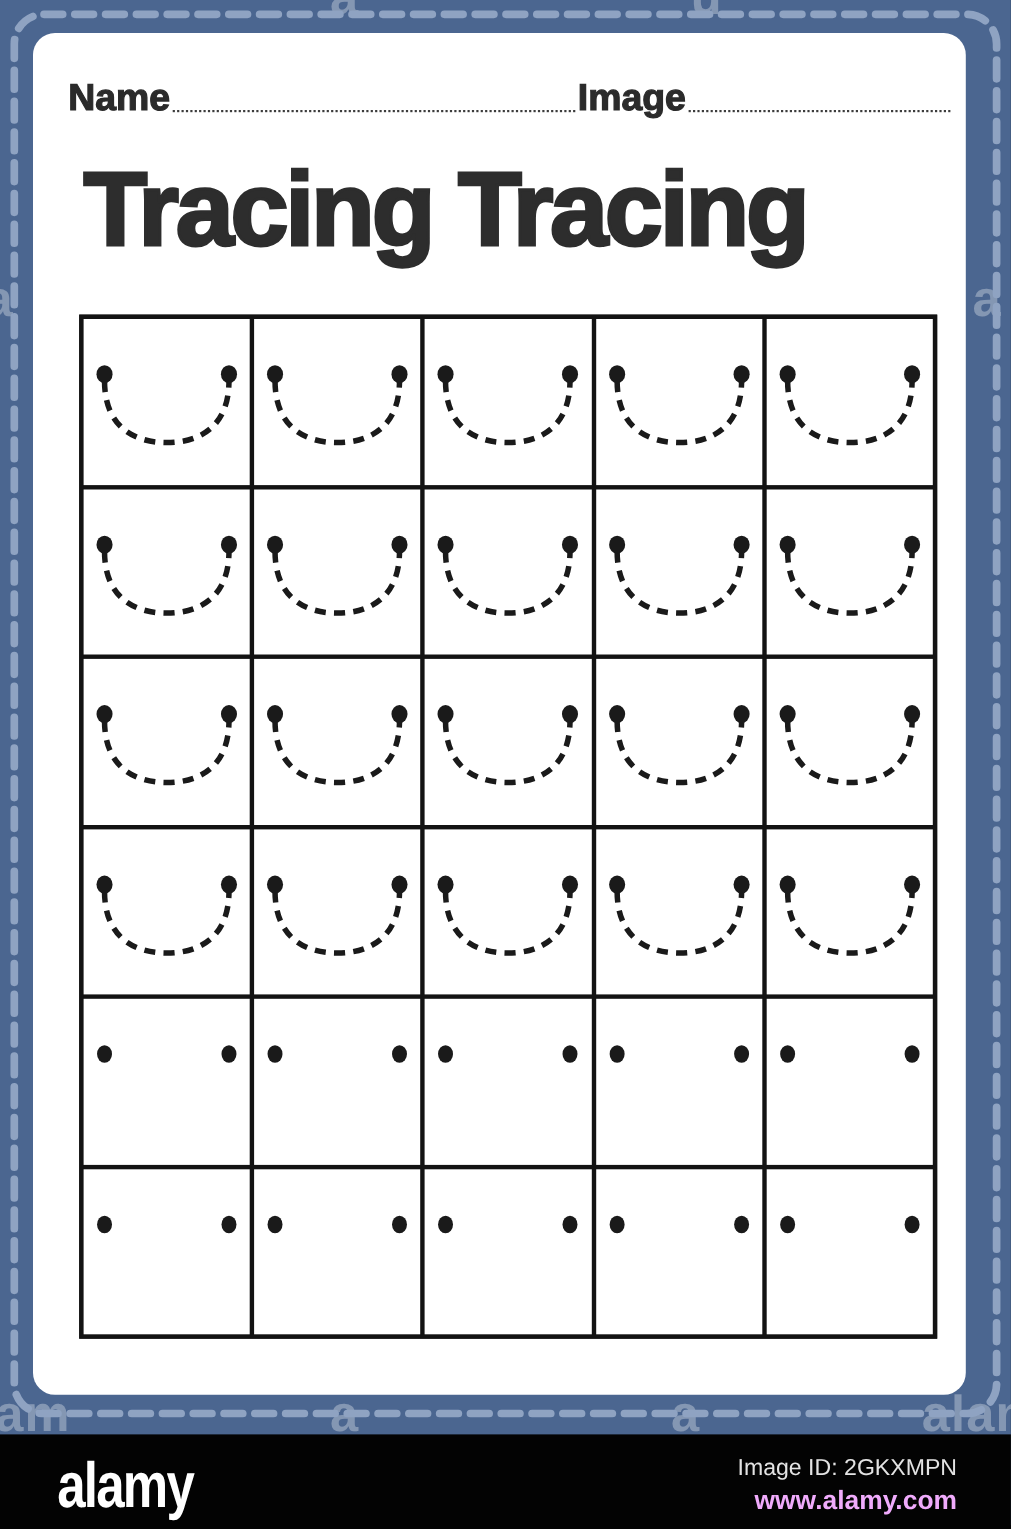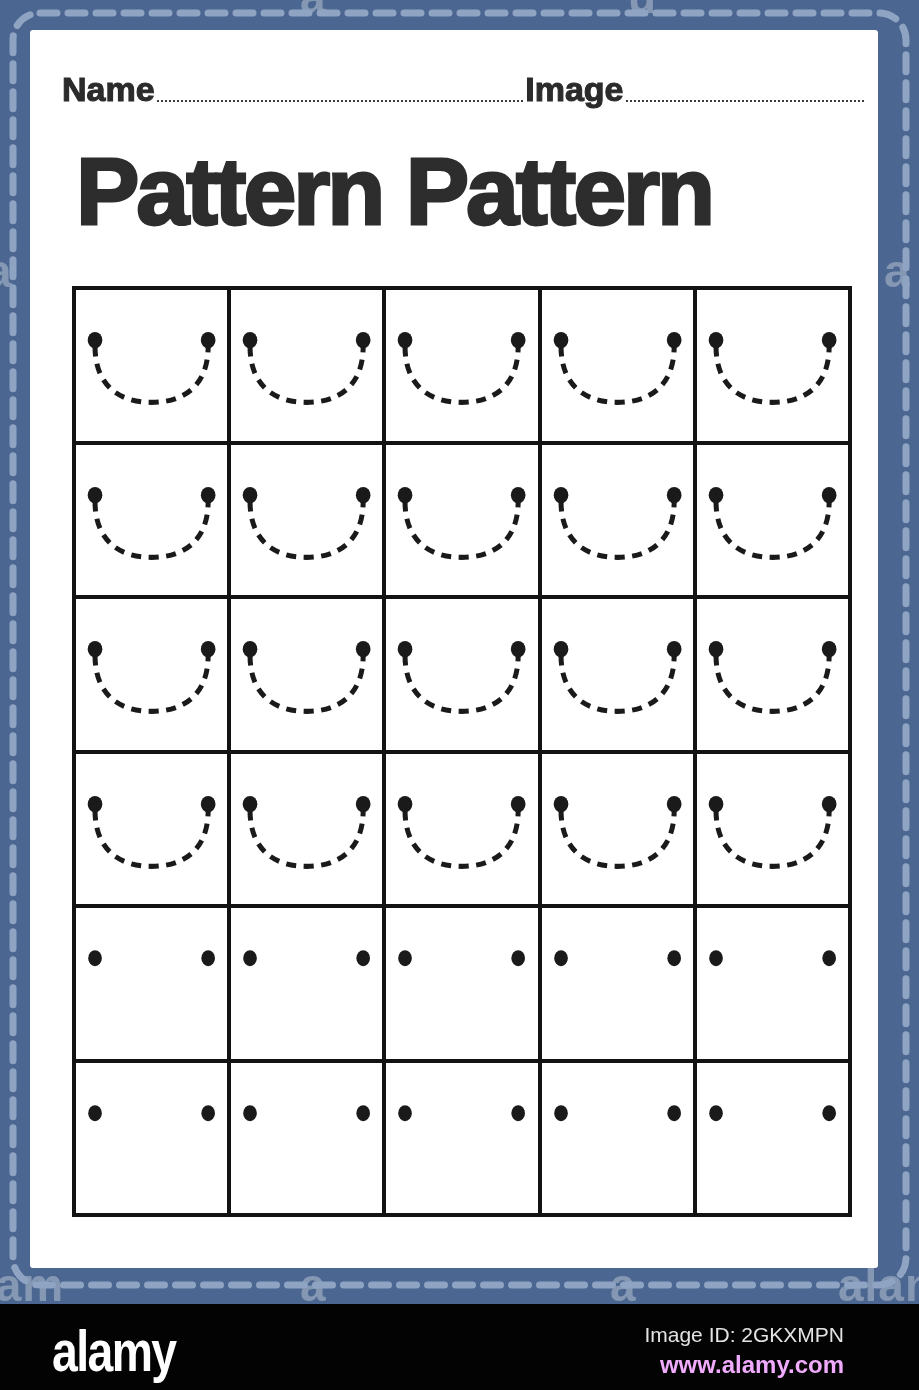--- a/index.html
+++ b/index.html
@@ -15,21 +15,21 @@
     font-family:"Liberation Sans",sans-serif;
     font-weight:bold;font-size:46px;
     color:rgba(255,255,255,.32);
     line-height:1;letter-spacing:1px;
     pointer-events:none;white-space:nowrap;
   }
   .stitch-svg{position:absolute;left:0;top:0;z-index:2;}
   
   .page{
     position:absolute;left:30px;top:30px;width:848px;height:1238px;
-    background:#ffffff;border-radius:3px;z-index:3;
+    background:#ffffff;border-radius:20px;z-index:3;
   }
   
   .namedate{
     position:absolute;left:32px;top:34px;width:804px;height:42px;
     display:flex;align-items:flex-end;
   }
   .nd-label{
     font-size:34px;font-weight:bold;color:#2b2b2b;
     -webkit-text-stroke:1.1px #2b2b2b;
     line-height:1;letter-spacing:0px;
@@ -60,21 +60,21 @@
     background:#030303;z-index:5;
     display:flex;align-items:center;justify-content:space-between;
   }
   .alamy-logo{
     margin-left:52px;
     font-size:58px;font-weight:bold;color:#ffffff;
     letter-spacing:-2px;line-height:1;
     transform:scaleX(.8);transform-origin:left center;
   }
   .footer-right{
-    margin-right:75px;text-align:right;color:#ffffff;
+    margin-right:49px;text-align:right;color:#ffffff;
   }
   .image-id{font-size:21px;color:#e3e3e3;font-weight:normal;line-height:1.35;}
   .website{font-size:24px;font-weight:bold;color:#f0abfc;line-height:1.35;}
 </style>
 </head>
 <body>
 
 <div class="frame-layer">
   <div>
       <span class="wm" style="left: 300px; top: -26px;">a</span>
@@ -93,21 +93,21 @@
 
 <div class="page">
 
   <div class="namedate">
     <span class="nd-label">Name</span>
     <div class="leader" style="flex:372"></div>
     <span class="nd-label">Image</span>
     <div class="leader" style="flex:242"></div>
   </div>
 
-  <div class="title">Pattern Pattern</div>
+  <div class="title">Tracing Tracing</div>
 
   <div class="grid">
       <div class="cell">
         <svg viewBox="0 0 151 150" preserveAspectRatio="none">
           <path d="M19,56 C19,97 45,112 75.5,112 C106,112 132,97 132,56" fill="none" stroke="#1a1a1a" stroke-width="5" stroke-dasharray="10 7.5"></path>
           <ellipse cx="19" cy="50" rx="7.3" ry="8.2" fill="#1a1a1a"></ellipse>
           <ellipse cx="132" cy="50" rx="7.3" ry="8.2" fill="#1a1a1a"></ellipse>
         </svg>
       </div>
       <div class="cell">

